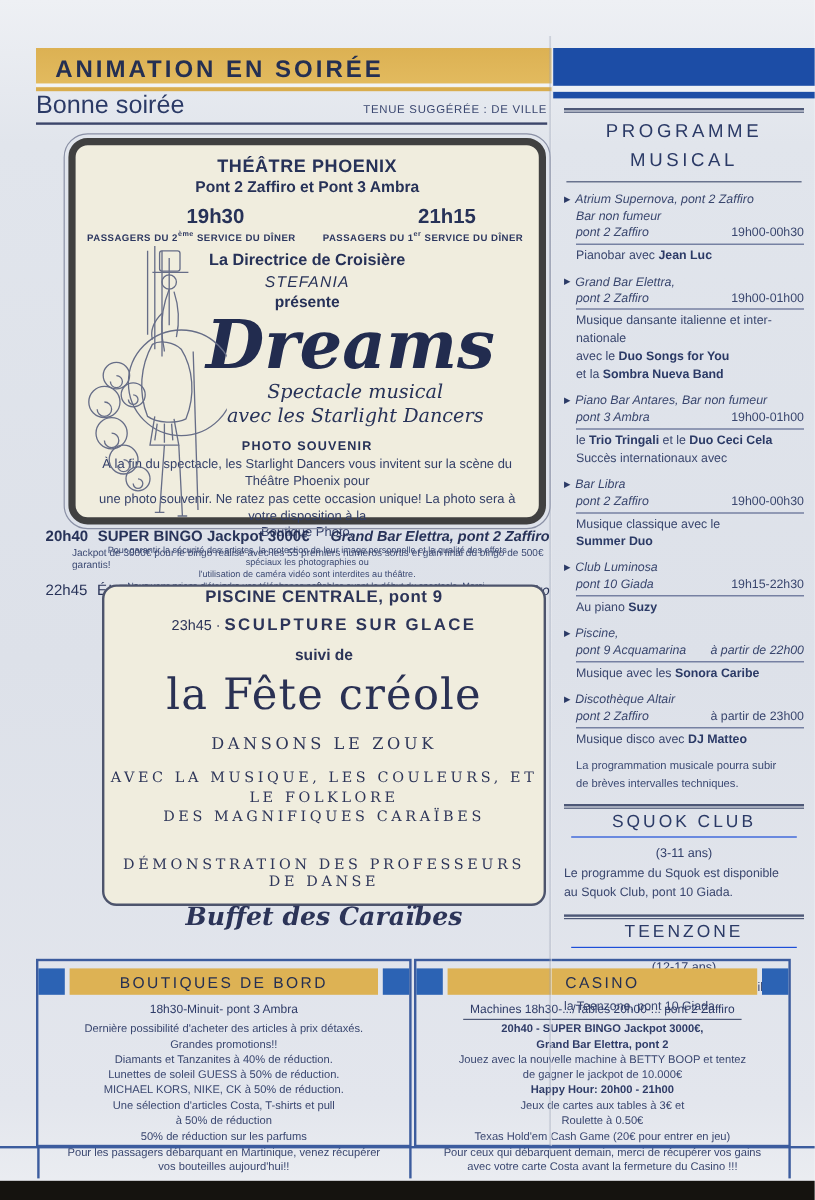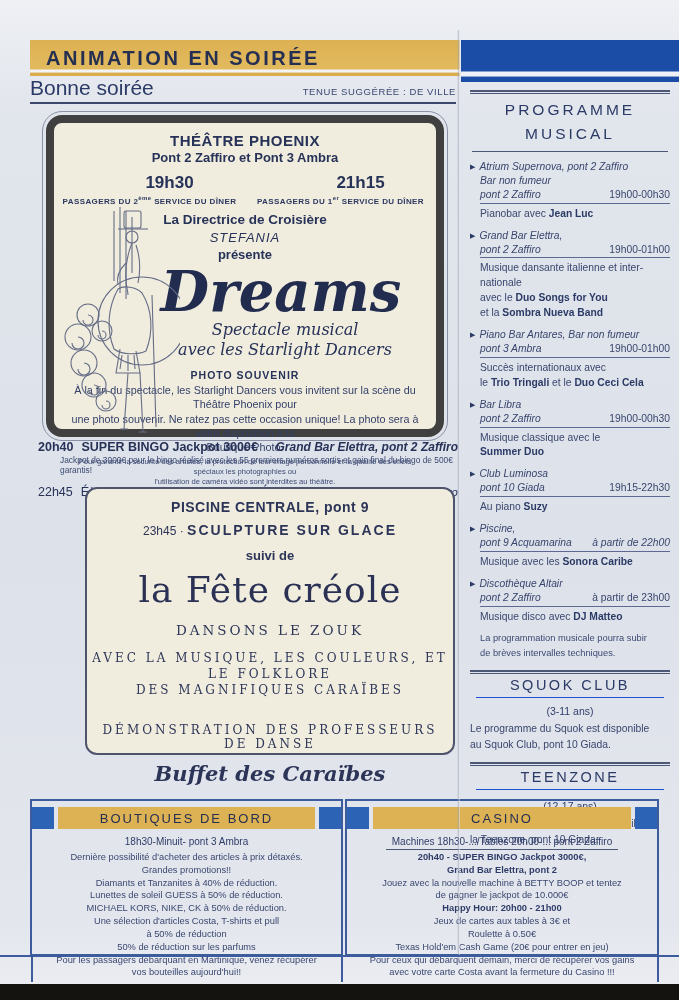--- a/index.html
+++ b/index.html
@@ -23,22 +23,22 @@
   .gold-bar { left:30px; top:40px; width:430px; height:36px;
     background:linear-gradient(180deg,#dcb153 0%,#e2ba5e 80%,#f2f4f6 84%,#f2f4f6 89%,#d9ad4e 92%,#d9ad4e 100%);
     display:flex; align-items:center; padding-left:16px; }
   .gold-bar span { font-size:20px; letter-spacing:2.5px; color:#242f52; font-weight:700; }
   .greeting-row { left:30px; top:77px; width:426px; height:27px;
     border-bottom:2px solid #3c466b; display:flex; justify-content:space-between; align-items:flex-end; padding-bottom:2px; }
   .greeting { font-size:21px; color:#2b3a66; }
   .dress { font-size:9.5px; letter-spacing:.6px; color:#3a4770; padding-bottom:3px; }
 
   
-  .theatre { left:46px; top:115px; width:398px; height:322px;
-    background:#f0edde; border:8px solid #404040; border-radius:16px;
+  .theatre { left:57px; top:115px; width:398px; height:322px;
+    background:#f0edde; border:6px solid #404040; border-radius:16px;
     outline:1px solid #8a90a5; outline-offset:3px;
     text-align:center; padding-top:9px; }
   .t-name { font-size:15px; font-weight:bold; color:#273258; letter-spacing:.5px; }
   .t-decks { font-size:13px; font-weight:bold; color:#273258; margin-top:1px; }
   .t-times { display:flex; margin-top:8px; }
   .t-col { width:50%; }
   .t-time { font-size:17px; font-weight:bold; color:#273258;padding-left:40px; }
   .t-cap { font-size:8px; font-weight:bold; letter-spacing:.4px; color:#2c3760; margin-top:2px; }
   .t-cap sup { font-size:6px; }
   .t-dir { font-size:13.5px; font-weight:bold; color:#273258; margin-top:6px; }
@@ -60,21 +60,21 @@
   .ev-time { font-weight:bold; margin-right:8px; }
   .ev-title { font-weight:bold; }
   .ev-title2 { letter-spacing:1.2px; font-weight:500; }
   .ev-venue { font-size:12px; font-style:italic; font-weight:bold; color:#273258; }
   .ev-venue2 { font-weight:500; font-size:11.5px; }
   .ev-note { font-size:8.4px; color:#3c4a73; margin:1px 0 10px 22px; }
 
   
   .pool { left:85px; top:487px; width:370px; height:268px;
     background:#f0edde; border:2px solid #4d546c; border:2px solid #4d546c; border-radius:12px;
-    text-align:center; padding-top:10px; color:#2c3458; }
+    text-align:center; color:#2c3458; }
   .p-name { font-size:14px; font-weight:bold; letter-spacing:.5px; }
   .p-ice { margin-top:7px; font-size:12px; }
   .p-ice .ice-title { font-weight:bold; font-size:14px; letter-spacing:2px; }
   .p-suivi { font-size:13px; font-weight:bold; margin-top:10px; }
   .p-fete { font-family:"DejaVu Serif", serif; font-size:36px; letter-spacing:1px; margin-top:6px; color:#2a3154; }
   .p-deco { font-family:"DejaVu Serif", serif; letter-spacing:3px; color:#2e3659; }
   .p-zouk { font-size:13.5px; margin-top:12px; }
   .p-folk { font-size:12px; margin-top:12px; line-height:1.35; }
   .p-demo { font-size:12px; margin-top:24px; }
   .p-buffet { font-family:"DejaVu Serif", serif; font-style:italic; font-weight:bold; font-size:21px; margin-top:10px; }
@@ -251,22 +251,22 @@
       </div>
     </div>
 
     <div class="m-entry">
       <div class="m-venue"><span class="bl">▶</span><span class="it">Piano Bar Antares, Bar non fumeur</span></div>
       <div class="m-row">
           <span class="it">pont 3 Ambra</span>
           <span>19h00-01h00</span>
         </div>
       <div class="m-desc">
+        <div><span>le </span><span class="bold">Trio Tringali</span><span> et le </span><span class="bold">Duo Ceci Cela</span></div>
         <div>Succès internationaux avec</div>
-        <div><span>le </span><span class="bold">Trio Tringali</span><span> et le </span><span class="bold">Duo Ceci Cela</span></div>
       </div>
     </div>
 
     <div class="m-entry">
       <div class="m-venue"><span class="bl">▶</span><span class="it">Bar Libra</span></div>
       <div class="m-row">
           <span class="it">pont 2 Zaffiro</span>
           <span>19h00-00h30</span>
         </div>
       <div class="m-desc">

